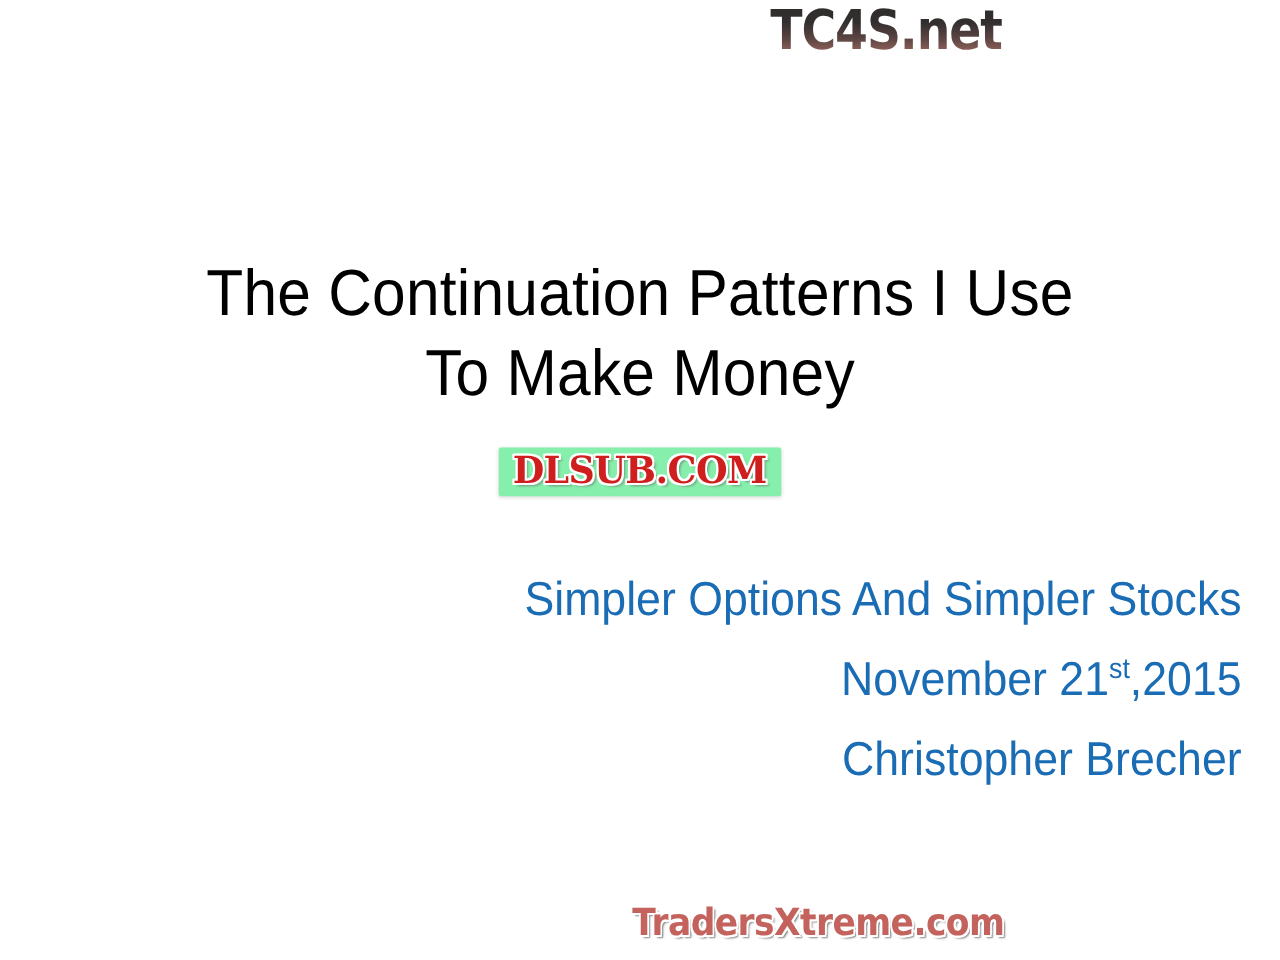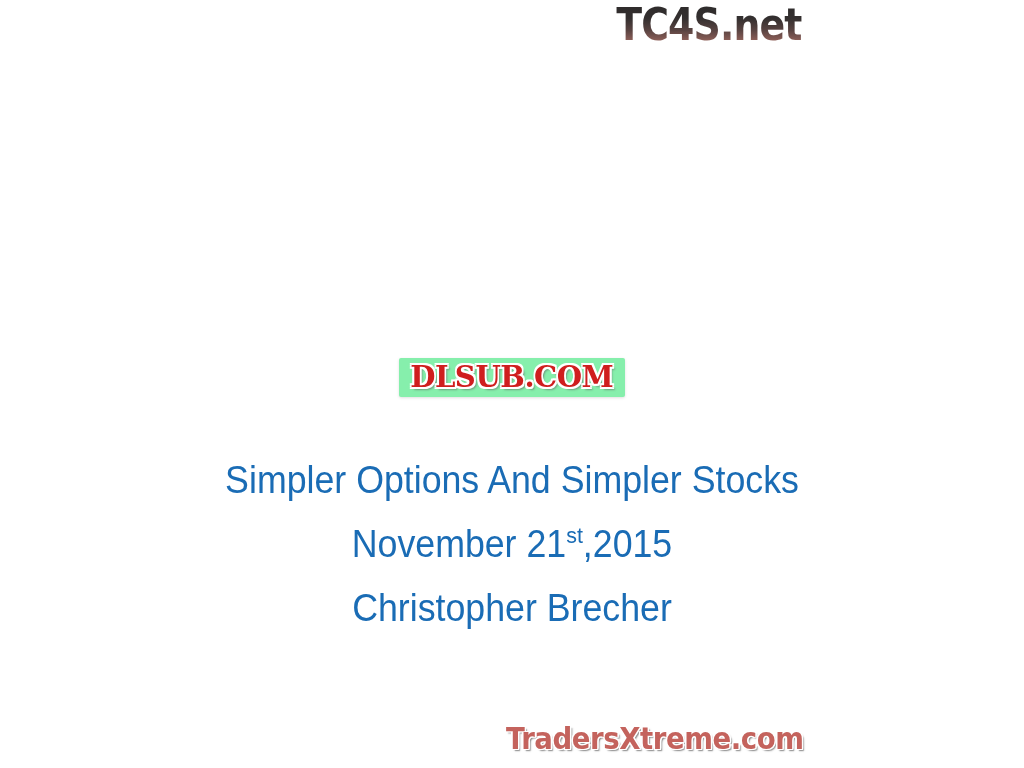--- a/index.html
+++ b/index.html
@@ -105,21 +105,21 @@
        2.6px  2.6px 2px rgba(90,90,90,0.55);
     user-select: none;
   }
 
   
   .subtitle-block {
     position: absolute;
     left: 0;
     top: 448px;
     width: 1024px;
-    text-align: center;
+    text-align: right;
   }
   .subtitle-line {
     font-family: "Liberation Sans Narrow", "Liberation Sans", sans-serif;
     font-size: 38px;
     line-height: 64px;
     color: #1a6cb5;
     font-weight: 400;
     white-space: nowrap;
     transform: scaleX(0.94);
   }
@@ -156,20 +156,24 @@
     user-select: none;
   }
 </style>
 </head>
 <body>
 
 <div id="slide">
 
   <div class="tc4s-watermark">TC4S.net</div>
 
+  <div class="title-block">
+    <div class="title-line">The Continuation Patterns I Use</div>
+    <div class="title-line">To Make Money</div>
+  </div>
 
   <div class="dlsub-stamp">
     <span class="dlsub-inner">
       <span class="dlsub-text">DLSUB.COM</span>
     </span>
   </div>
 
   <div class="subtitle-block">
     <div class="subtitle-line">Simpler Options And Simpler Stocks</div>
     <div class="subtitle-line">

